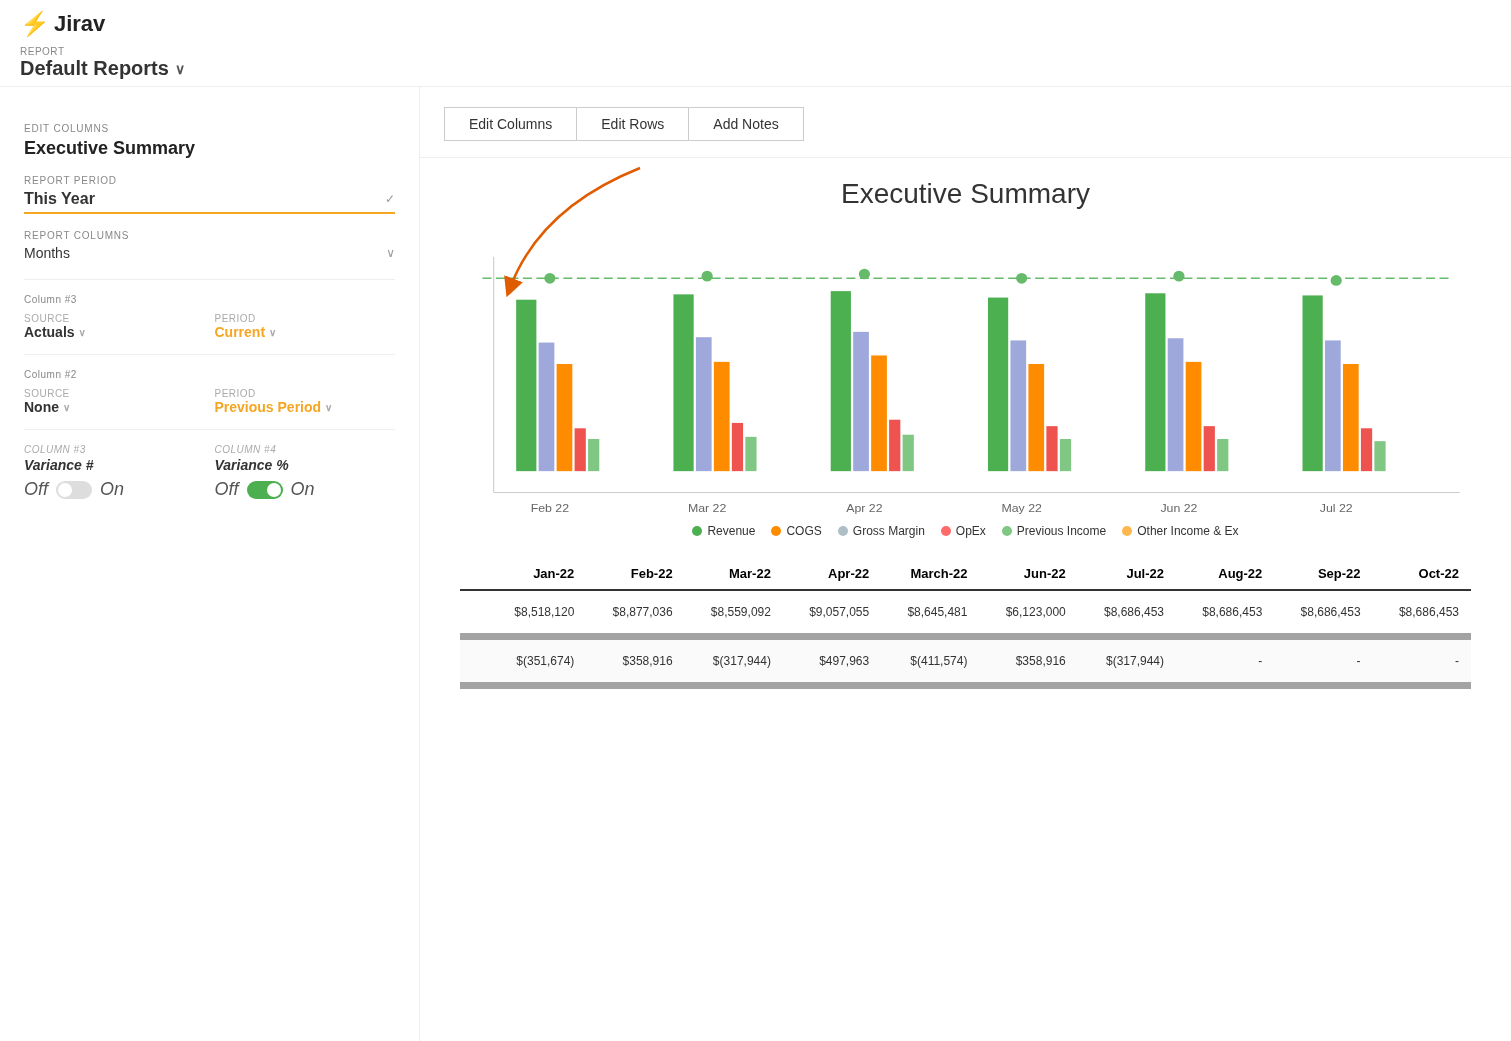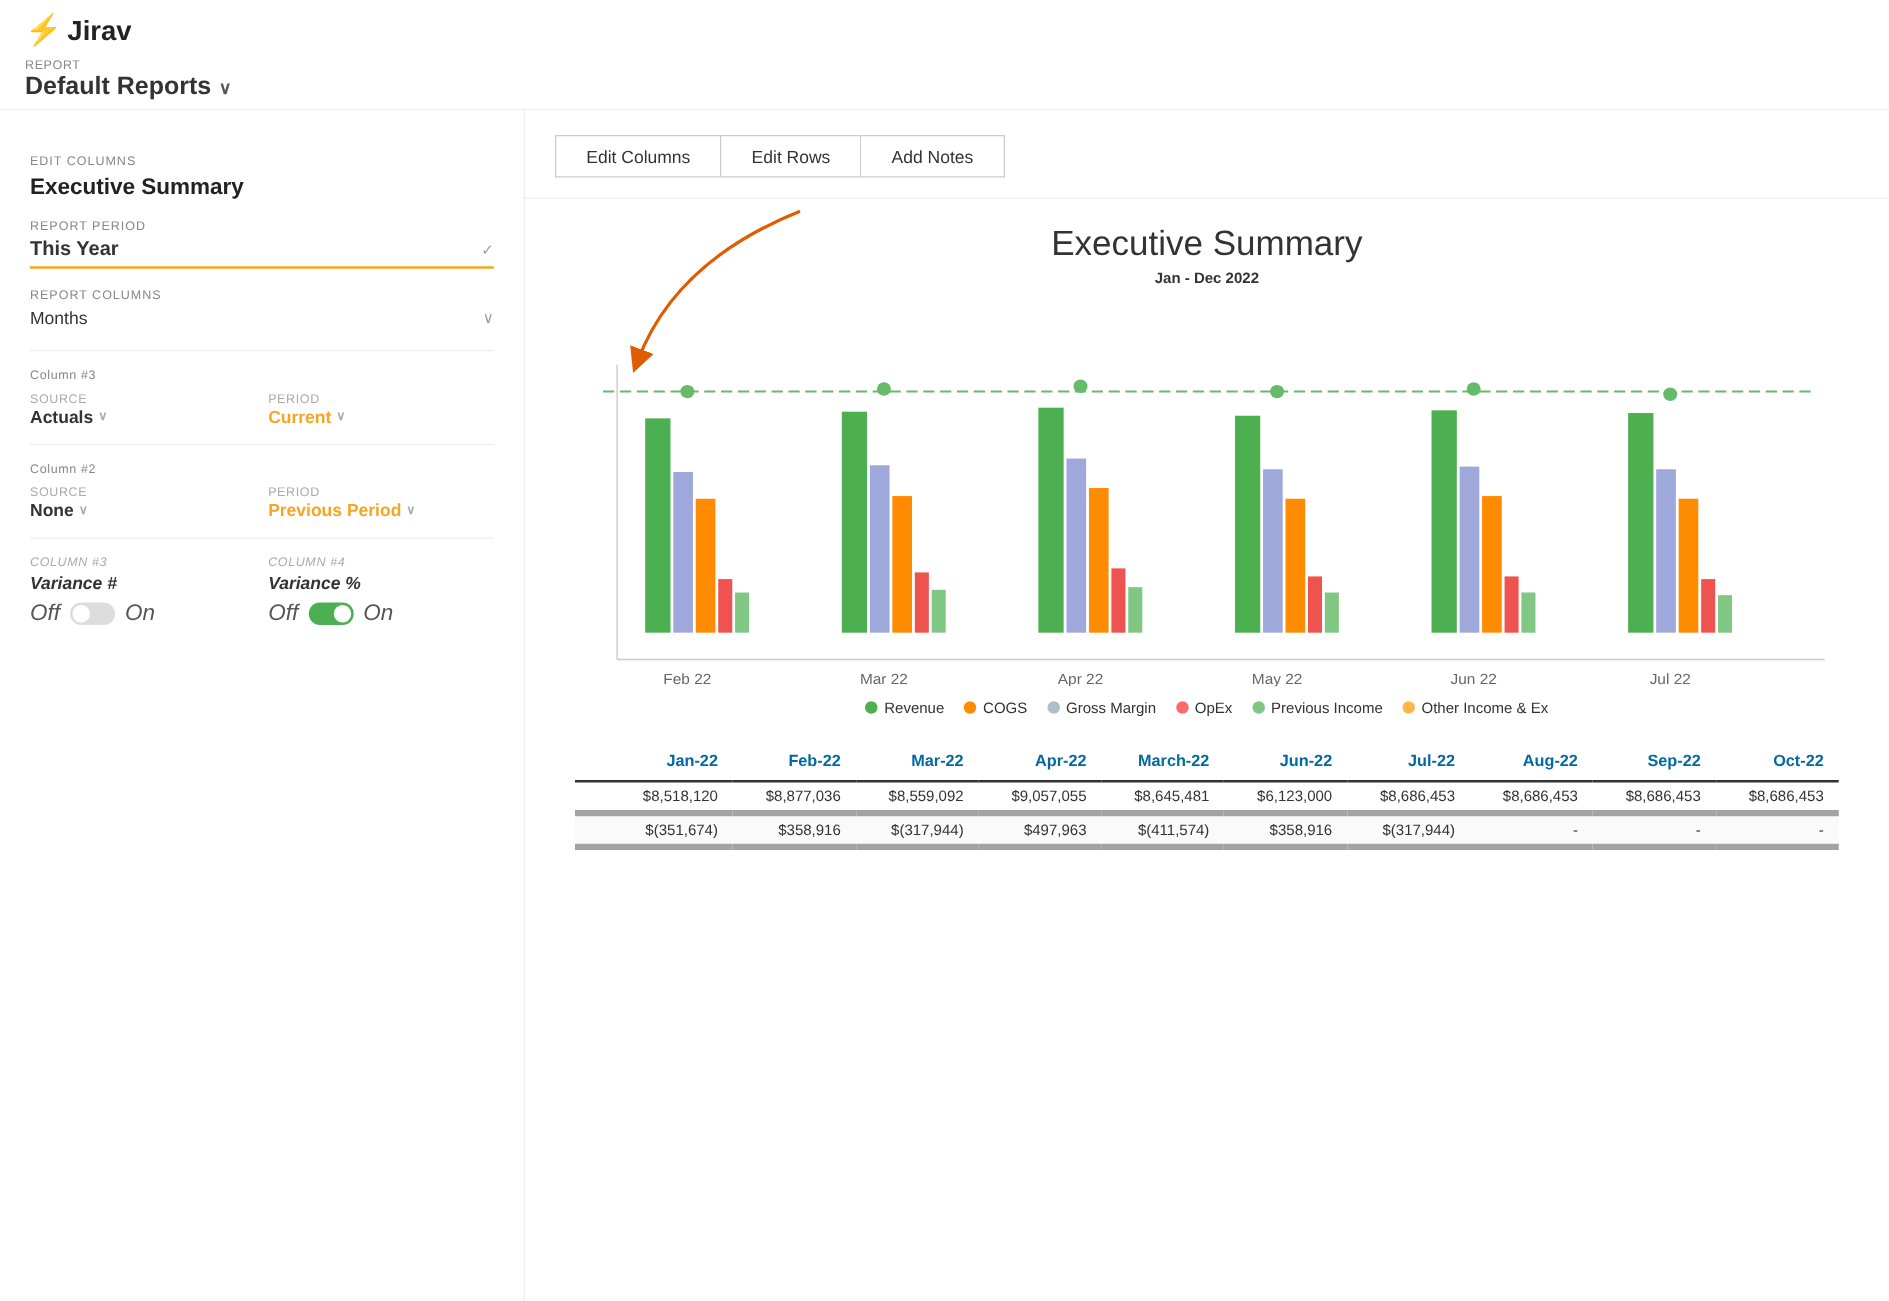--- a/index.html
+++ b/index.html
@@ -69,23 +69,23 @@
     .chart-area { position: relative; height: 300px; margin: 0 0 10px; }
     .chart-svg { width: 100%; height: 100%; }
 
     
     .legend { display: flex; gap: 16px; justify-content: center; flex-wrap: wrap; margin-bottom: 20px; }
     .legend-item { display: flex; align-items: center; gap: 5px; font-size: 12px; color: #333; }
     .legend-dot { width: 10px; height: 10px; border-radius: 50%; }
 
     
     .data-table { width: 100%; border-collapse: collapse; font-size: 12px; }
-    .data-table th { font-weight: 700; text-align: right; padding: 8px 12px; border-bottom: 2px solid #333; color: #0369a1; font-size: 13px; }
+    .data-table th { font-weight: 700; text-align: right; padding: 8px 12px; border-bottom: 2px solid #333; color: #000000; font-size: 13px; }
     .data-table th:first-child { text-align: left; }
-    .data-table td { text-align: right; padding: 4px 12px; color: #333; border-bottom: 5px solid #a3a3a3; margin-top: 18px; }
+    .data-table td { text-align: right; padding: 14px 12px; color: #333; border-bottom: 7px solid #a3a3a3; margin-top: 18px; }
     .data-table td:first-child { text-align: left; font-weight: 500; }
     .data-table tr:nth-child(even) td { background: #fafafa; }
   </style>
 </head>
 <body>
 
 <div class="app-header">
   <div class="logo">
     <span class="logo-icon">⚡</span>
     <span>Jirav</span>
@@ -199,21 +199,20 @@
           <marker id="arrowhead" markerWidth="8" markerHeight="8" refX="4" refY="4" orient="auto">
             <path d="M0,0 L8,4 L0,8 Z" fill="#e05c00"></path>
           </marker>
         </defs>
         <path d="M 160 20 Q 60 60 30 140" stroke="#e05c00" stroke-width="2.5" fill="none" stroke-dasharray="0" marker-end="url(#arrowhead)"></path>
       </svg>
     </div>
 
     <div class="report-content">
       <div class="report-main-title">Executive Summary</div>
-      <div class="report-date-range">Jan - Dec 2022</div>
 
       <div class="chart-area">
         <svg class="chart-svg" viewBox="0 0 900 280" preserveAspectRatio="none">
 
           <line x1="20" y1="60" x2="880" y2="60" stroke="#66BB6A" stroke-width="1.5" stroke-dasharray="8,4"></line>
 
           <circle cx="80" cy="60" r="5" fill="#66BB6A"></circle>
           <circle cx="220" cy="58" r="5" fill="#66BB6A"></circle>
           <circle cx="360" cy="56" r="5" fill="#66BB6A"></circle>
           <circle cx="500" cy="60" r="5" fill="#66BB6A"></circle>

